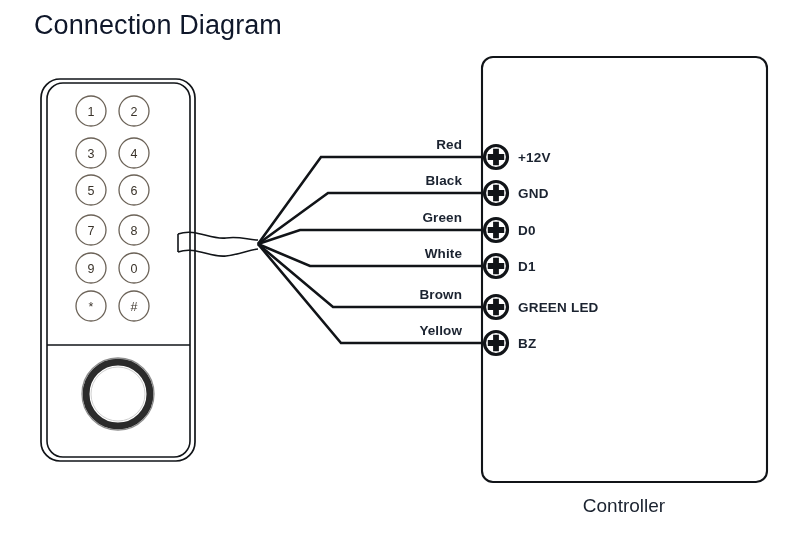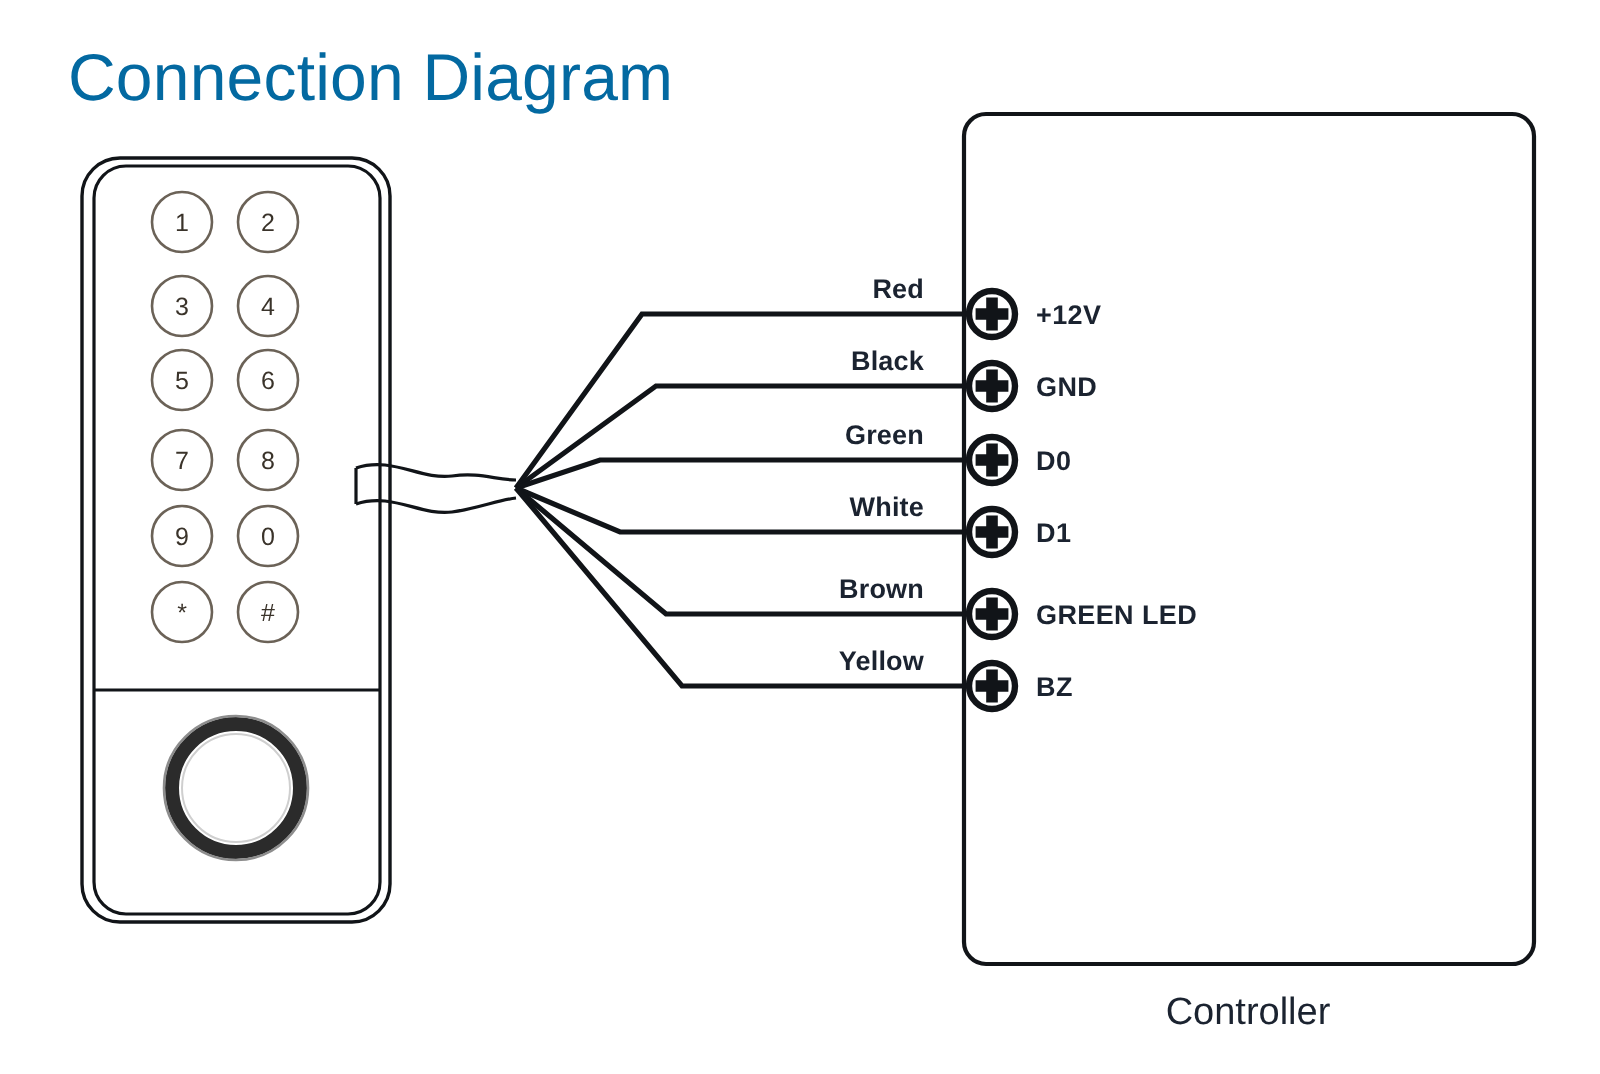--- a/index.html
+++ b/index.html
@@ -1,20 +1,20 @@
 <!DOCTYPE html>
 <html><head>
 <meta charset="utf-8">
 <style>
   html,body{margin:0;padding:0;background:#fff;}
   body{width:800px;height:537px;position:relative;overflow:hidden;
        font-family:"Liberation Sans",sans-serif;color:#1b1f2a;}
   #stage{position:absolute;inset:0;width:800px;height:537px;}
-  #title{position:absolute;left:34px;top:20px;font-size:33px;font-weight:400;
-         letter-spacing:.1px;color:#0369a1;white-space:nowrap;}
+  #title{position:absolute;left:34px;top:10px;font-size:27px;font-weight:400;
+         letter-spacing:.1px;color:#0f172a;white-space:nowrap;}
   svg{position:absolute;left:0;top:0;width:800px;height:537px;}
   .lbl{font-family:"Liberation Sans",sans-serif;font-size:13.5px;fill:#1b2330;
        font-weight:700;letter-spacing:.1px;}
   .tlbl{font-family:"Liberation Sans",sans-serif;font-size:13.5px;fill:#1b2330;
         font-weight:700;letter-spacing:.2px;}
   .keycap{font-family:"Liberation Sans",sans-serif;font-size:12.5px;fill:#3a332a;}
   .ctrl{font-family:"Liberation Sans",sans-serif;font-size:19px;fill:#1b2330;}
 </style>
 </head>
 <body>

